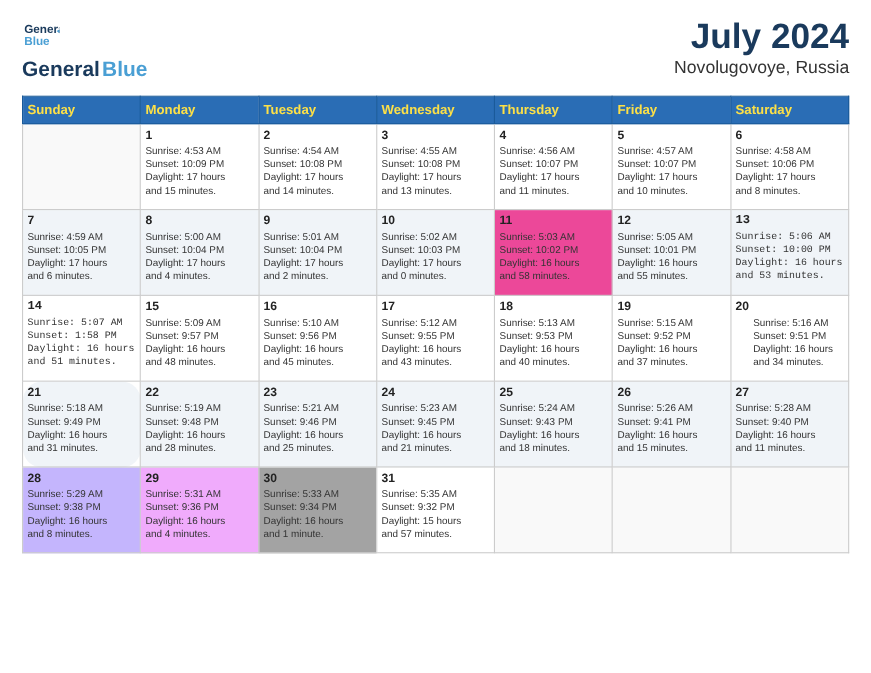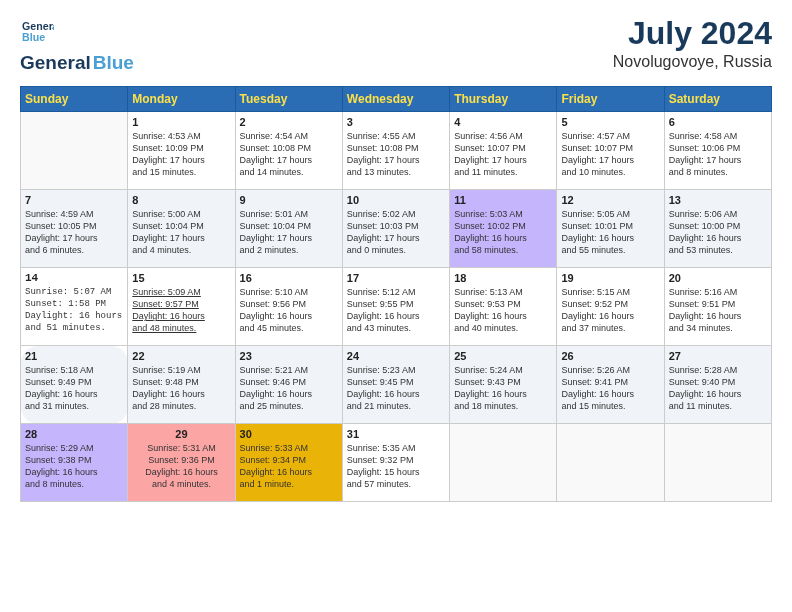--- a/index.html
+++ b/index.html
@@ -191,53 +191,53 @@
 Daylight: 17 hours
 and 2 minutes.</div>
           </td>
           <td style="background: rgb(240, 244, 248);">
             <span class="day-num">10</span>
             <div class="day-info" style="white-space: pre-line;">Sunrise: 5:02 AM
 Sunset: 10:03 PM
 Daylight: 17 hours
 and 0 minutes.</div>
           </td>
-          <td style="background: #c4b5fd;">
+          <td style="background: #ec4899;">
             <span class="day-num">11</span>
             <div class="day-info" style="white-space: pre-line;">Sunrise: 5:03 AM
 Sunset: 10:02 PM
 Daylight: 16 hours
 and 58 minutes.</div>
           </td>
           <td style="background: rgb(240, 244, 248);">
             <span class="day-num">12</span>
             <div class="day-info" style="white-space: pre-line;">Sunrise: 5:05 AM
 Sunset: 10:01 PM
 Daylight: 16 hours
 and 55 minutes.</div>
           </td>
-          <td style="background: rgb(240, 244, 248);">
+          <td style="background: rgb(240, 244, 248); font-family: Liberation Mono, monospace;">
             <span class="day-num">13</span>
             <div class="day-info" style="white-space: pre-line;">Sunrise: 5:06 AM
 Sunset: 10:00 PM
 Daylight: 16 hours
 and 53 minutes.</div>
           </td>
         </tr>
         <tr>
           <td style="background: rgb(255, 255, 255); font-family: Liberation Mono, monospace;">
             <span class="day-num">14</span>
             <div class="day-info" style="white-space: pre-line;">Sunrise: 5:07 AM
 Sunset: 1:58 PM
 Daylight: 16 hours
 and 51 minutes.</div>
           </td>
           <td style="background: rgb(255, 255, 255);">
             <span class="day-num">15</span>
-            <div class="day-info" style="white-space: pre-line; text-decoration: underline;">Sunrise: 5:09 AM
+            <div class="day-info" style="white-space: pre-line;">Sunrise: 5:09 AM
 Sunset: 9:57 PM
 Daylight: 16 hours
 and 48 minutes.</div>
           </td>
           <td style="background: rgb(255, 255, 255);">
             <span class="day-num">16</span>
             <div class="day-info" style="white-space: pre-line;">Sunrise: 5:10 AM
 Sunset: 9:56 PM
 Daylight: 16 hours
 and 45 minutes.</div>
@@ -258,21 +258,21 @@
           </td>
           <td style="background: rgb(255, 255, 255);">
             <span class="day-num">19</span>
             <div class="day-info" style="white-space: pre-line;">Sunrise: 5:15 AM
 Sunset: 9:52 PM
 Daylight: 16 hours
 and 37 minutes.</div>
           </td>
           <td style="background: rgb(255, 255, 255);">
             <span class="day-num">20</span>
-            <div class="day-info" style="white-space: pre-line;">Sunrise: 5:16 AM
+            <div class="day-info" style="white-space: pre-line; margin-left: 16px;">Sunrise: 5:16 AM
 Sunset: 9:51 PM
 Daylight: 16 hours
 and 34 minutes.</div>
           </td>
         </tr>
         <tr>
           <td style="background: rgb(240, 244, 248); border-radius: 17px;">
             <span class="day-num">21</span>
             <div class="day-info" style="white-space: pre-line;">Sunrise: 5:18 AM
 Sunset: 9:49 PM
@@ -323,28 +323,28 @@
           </td>
         </tr>
         <tr>
           <td style="background: #c4b5fd; margin-left: 16px;">
             <span class="day-num">28</span>
             <div class="day-info" style="white-space: pre-line;">Sunrise: 5:29 AM
 Sunset: 9:38 PM
 Daylight: 16 hours
 and 8 minutes.</div>
           </td>
-          <td style="background: #fca5a5; text-align: center;">
+          <td style="background: #f0abfc;">
             <span class="day-num">29</span>
             <div class="day-info" style="white-space: pre-line;">Sunrise: 5:31 AM
 Sunset: 9:36 PM
 Daylight: 16 hours
 and 4 minutes.</div>
           </td>
-          <td style="background: #eab308;">
+          <td style="background: #a3a3a3;">
             <span class="day-num">30</span>
             <div class="day-info" style="white-space: pre-line;">Sunrise: 5:33 AM
 Sunset: 9:34 PM
 Daylight: 16 hours
 and 1 minute.</div>
           </td>
           <td style="background: rgb(255, 255, 255);">
             <span class="day-num">31</span>
             <div class="day-info" style="white-space: pre-line;">Sunrise: 5:35 AM
 Sunset: 9:32 PM

